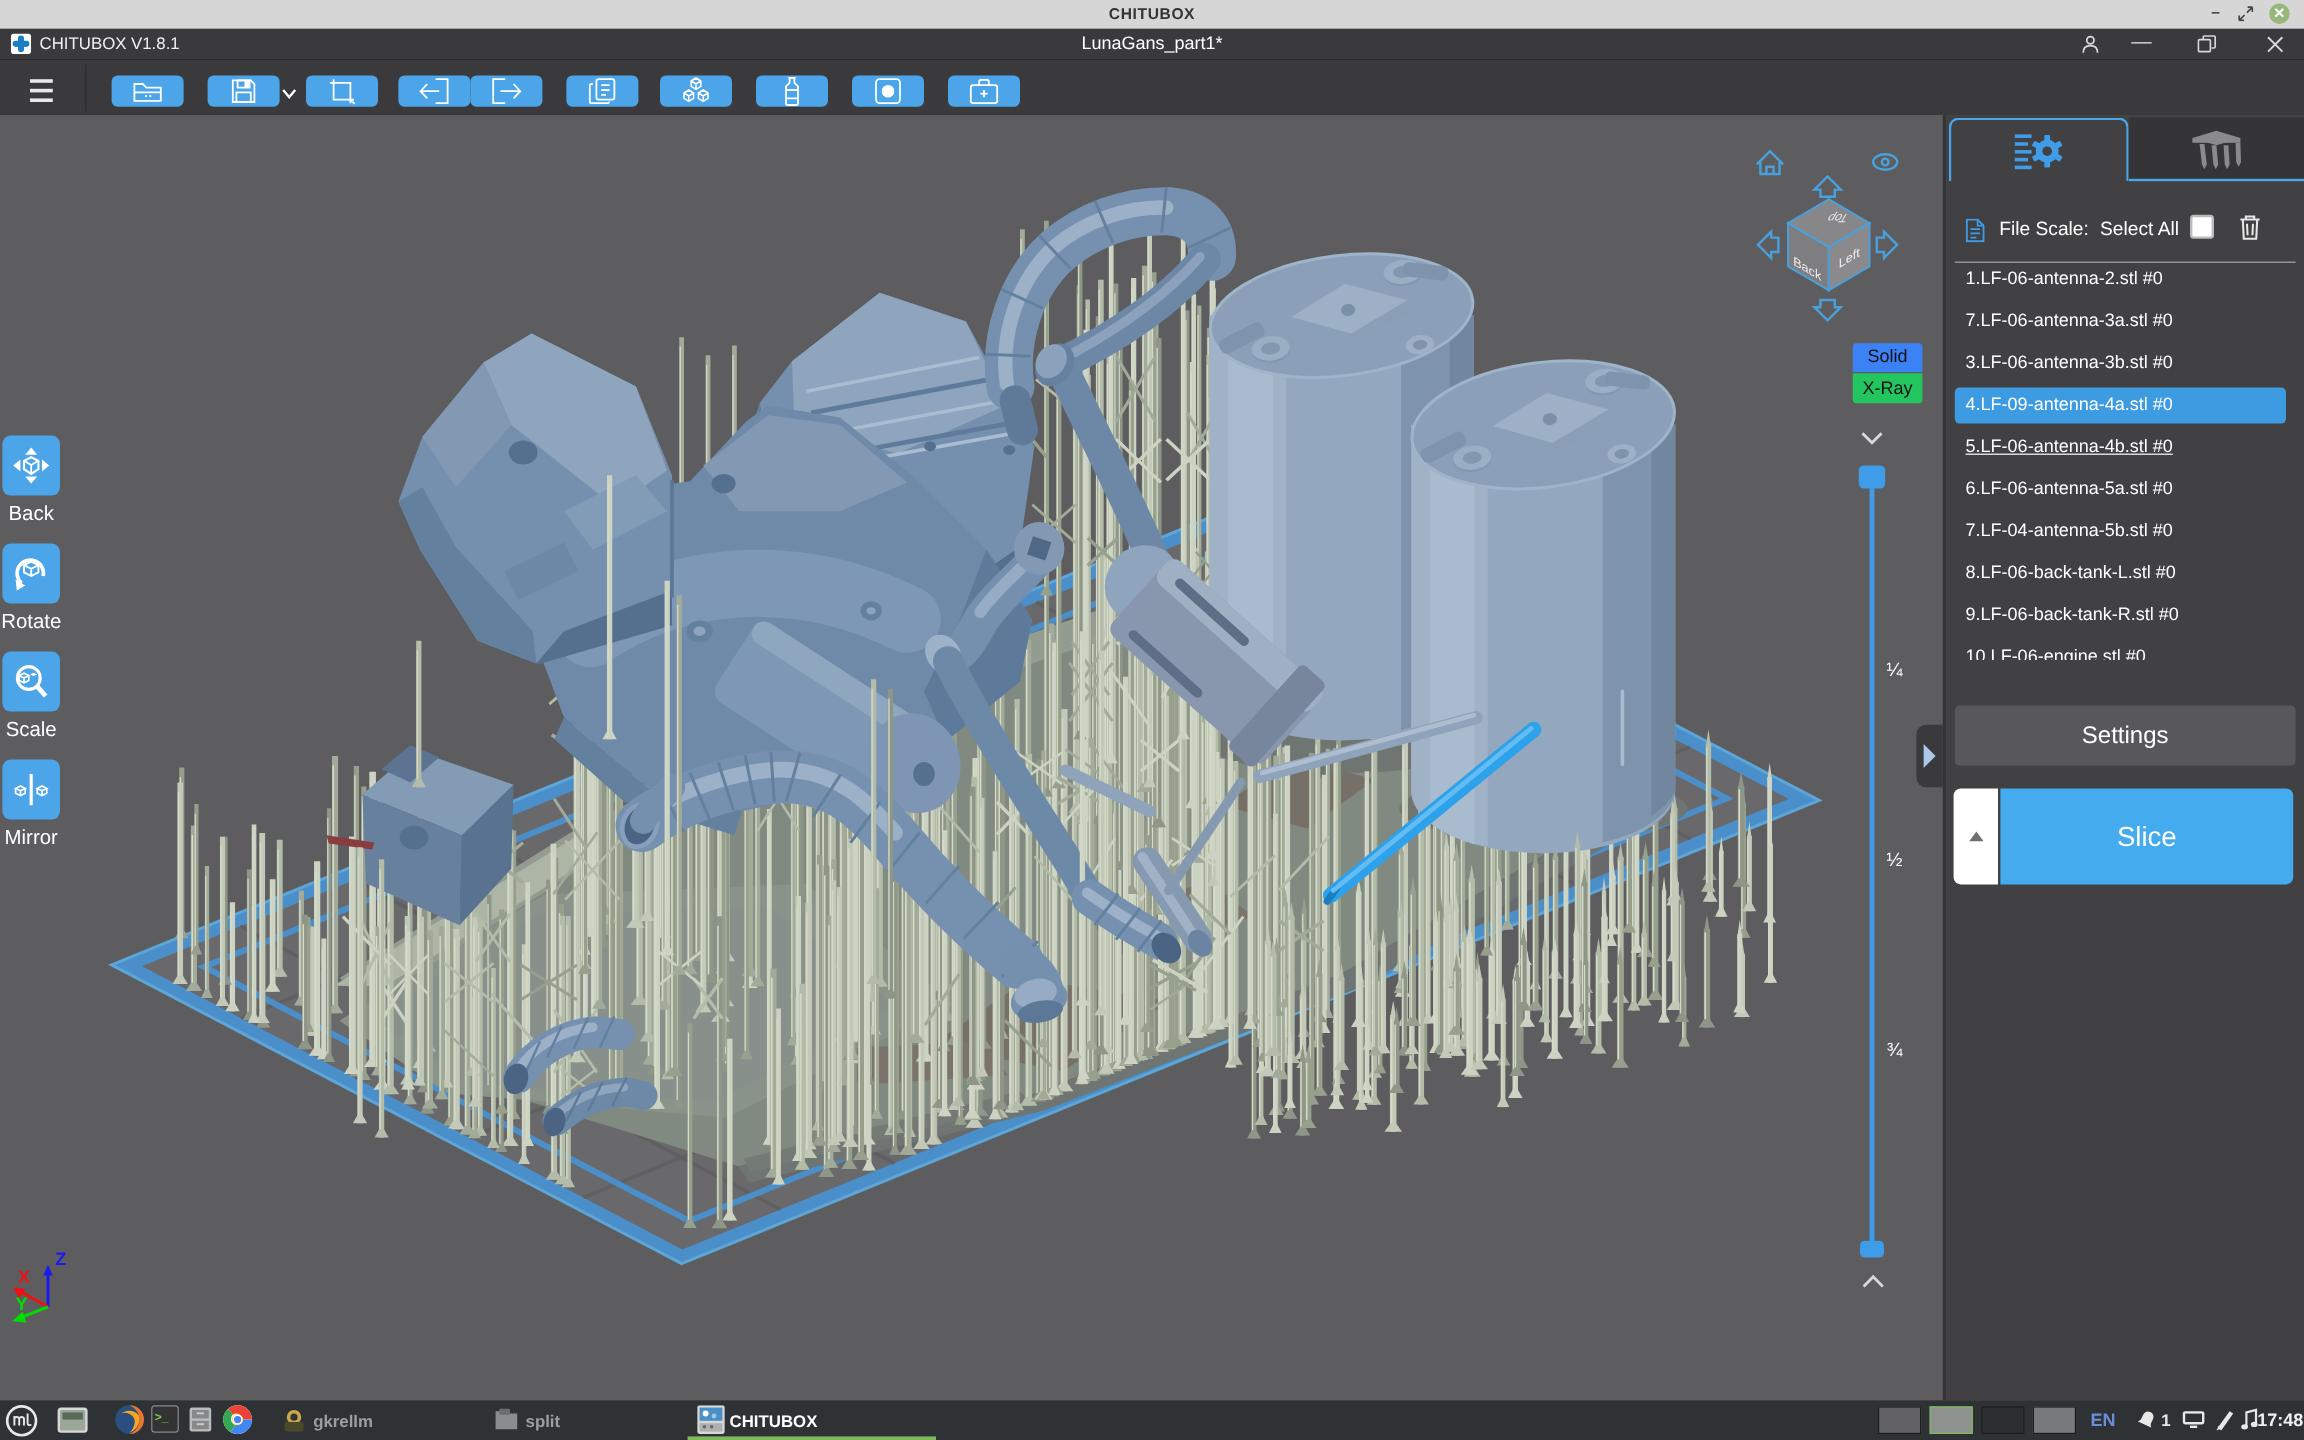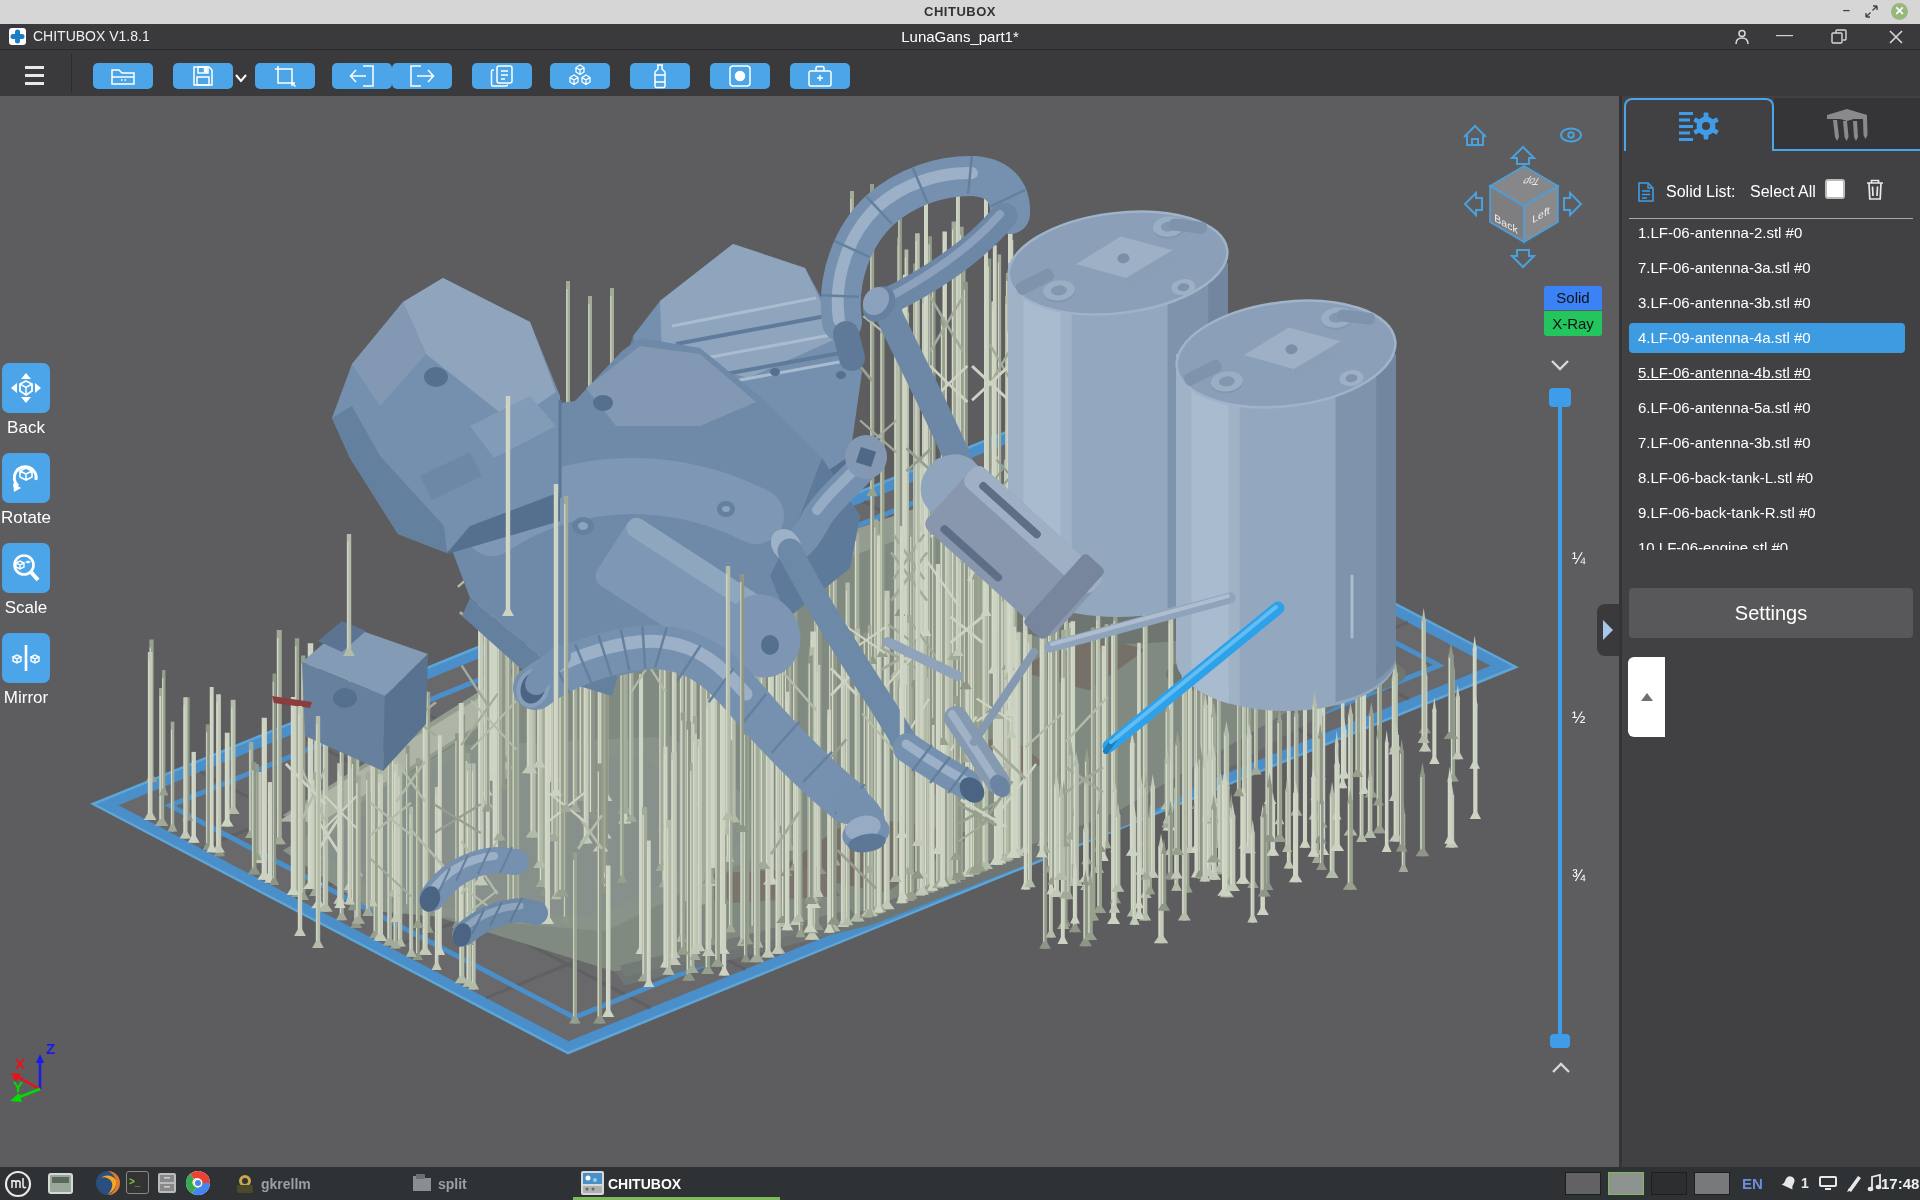--- a/index.html
+++ b/index.html
@@ -2067,45 +2067,46 @@
         </g>
       </svg>
     </div>
  <div class="tabline"></div>
  <div class="filehead">
    <svg class="abs" style="left:16px;top:0px" width="16" height="20" viewBox="0 0 16 20">
         <path d="M1 1 H10 L15 6 V19 H1 Z" fill="none" stroke="#3f9ce8" stroke-width="1.6"></path>
         <path d="M10 1 L10 6 L15 6" fill="none" stroke="#3f9ce8" stroke-width="1.4"></path>
         <path d="M4 9 H12 M4 12.5 H12 M4 16 H9" stroke="#3f9ce8" stroke-width="1.4"></path>
       </svg>
-   <span class="abs" style="left:44px;top:1px">Solid List:</span>
+   <span class="abs" style="left:44px;top:1px">File Scale:</span>
    <span class="abs" style="left:128px;top:1px">Select All</span>
    <div class="abs" style="left:203px;top:-3px;width:20px;height:20px;background:#fff;border:2px solid #bbb;border-radius:3px"></div>
    <svg class="abs" style="left:243px;top:-4px" width="20" height="24" viewBox="0 0 20 24" fill="none" stroke="#e8e8e8" stroke-width="1.7">
         <path d="M2 5 H18 M6.5 5 V2.5 H13.5 V5 M4 5 L4.8 21 H15.2 L16 5"></path>
         <path d="M7.5 8.5 L8 18 M12.5 8.5 L12 18"></path>
       </svg>
  </div>
  <div class="sep"></div>
  <div class="fitem" style="top:122px;">1.LF-06-antenna-2.stl #0</div>
     <div class="fitem" style="top:157px;">7.LF-06-antenna-3a.stl #0</div>
     <div class="fitem" style="top:192px;">3.LF-06-antenna-3b.stl #0</div>
     <div class="fitem fsel" style="top:227px;">4.LF-09-antenna-4a.stl #0</div>
     <div class="fitem" style="top:262px;text-decoration:underline;">5.LF-06-antenna-4b.stl #0</div>
     <div class="fitem" style="top:297px;">6.LF-06-antenna-5a.stl #0</div>
-    <div class="fitem" style="top:332px;">7.LF-06-antenna-3b.stl #0</div>
+    <div class="fitem" style="top:332px;">7.LF-04-antenna-5b.stl #0</div>
     <div class="fitem" style="top:367px;">8.LF-06-back-tank-L.stl #0</div>
     <div class="fitem" style="top:402px;">9.LF-06-back-tank-R.stl #0</div>
     <div class="fitem" style="top:437px;height:17px;overflow:hidden;">10.LF-06-engine.stl #0</div>
  <div id="settings">Settings</div>
  <div id="sliceup">
       <svg width="16" height="12" viewBox="0 0 16 12">
         <path d="M8 2 L14 10 H2 Z" fill="#707072"></path>
       </svg>
     </div>
+ <div id="slice">Slice</div>
 </div>
 <div class="abs" style="left:1597px;top:604px;width:22px;height:52px;background:#3a3a3c;border-radius:8px 0 0 8px">
   <svg class="abs" style="left:5px;top:15px" width="12" height="22" viewBox="0 0 12 22">
       <path d="M1 1 L11 11 L1 21 Z" fill="#a9c7e8"></path>
     </svg>
 </div>
 <div id="taskbar">
  <svg style="position:absolute;left:4px;top:3px" width="28" height="28" viewBox="0 0 28 28">
       <circle cx="14" cy="14" r="12" fill="none" stroke="#e8e8e8" stroke-width="2.2"></circle>
       <path d="M8 10 V18 M8 12 C9 10.5 11 10.5 12 12 V18 M12 12 C13 10.5 15 10.5 16 12 V18 M19 8 V16 C19 18 21 18 22 17" stroke="#e8e8e8" stroke-width="1.6" fill="none"></path>

